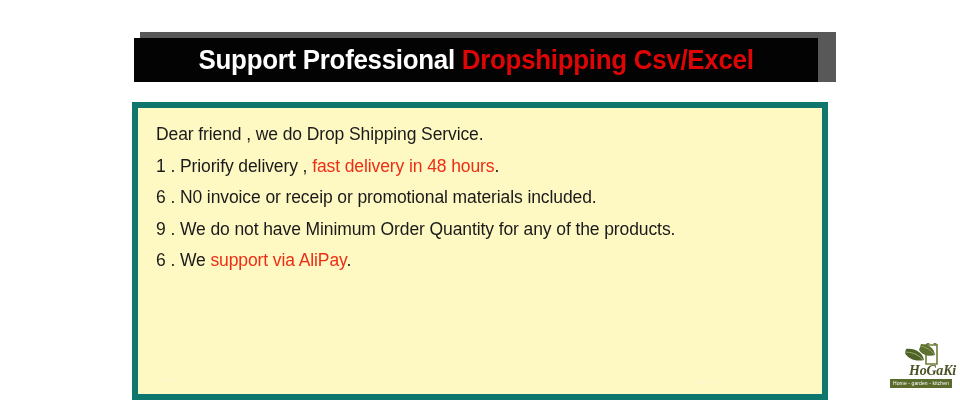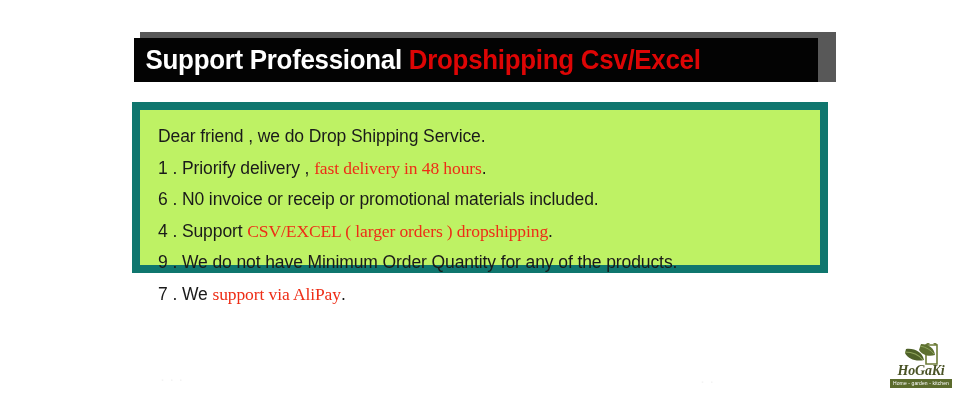--- a/index.html
+++ b/index.html
@@ -33,61 +33,61 @@
   }
   #banner {
     position: absolute;
     left: 0px;
     top: 6px;
     width: 684px;
     height: 44px;
     background: #030303;
     display: flex;
     align-items: center;
-    justify-content: flex-start;
+    justify-content: center;
     overflow: hidden;
   }
   #banner-title {
     font-family: "Liberation Sans", sans-serif;
     font-weight: bold;
     font-size: 27px;
     line-height: 1;
     letter-spacing: -0.3px;
     white-space: nowrap;
     transform: scaleX(0.96);
   }
   .t-white { color: #ffffff; }
   .t-banner-red { color: #dd0505; }
 
   
   #content-box {
     position: absolute;
     left: 132px;
     top: 102px;
     width: 696px;
-    height: 171px;
+    height: 298px;
     box-sizing: border-box;
-    border: 8px solid #0f766e;
-    background: #bef264;
+    border: 6px solid #0f766e;
+    background: #fef9c3;
   }
   #content-list {
     position: absolute;
     left: 18px;
     top: 11px;
     right: 8px;
   }
   .line {
     font-family: "Liberation Sans", sans-serif;
     font-size: 17.5px;
     line-height: 31.5px;
     color: #1a1a1a;
     white-space: nowrap;
     letter-spacing: -0.1px;
   }
-  .seg-red { color: #ee2d16; font-family: Liberation Serif, serif; }
+  .seg-red { color: #ee2d16; }
   .seg-black { color: #1a1a1a; }
 
   
   #logo {
     position: absolute;
     left: 886px;
     top: 343px;
     width: 70px;
     height: 50px;
   }
@@ -96,21 +96,21 @@
     left: 10px;
     top: 0px;
     width: 48px;
     height: 23px;
   }
   #logo-word {
     position: absolute;
     left: 0px;
     top: 21px;
     width: 70px;
-    text-align: center;
+    text-align: right;
     font-family: "Liberation Serif", serif;
     font-weight: bold;
     font-style: italic;
     font-size: 14px;
     line-height: 14px;
     color: #4a5326;
     letter-spacing: -0.2px;
   }
   #logo-tagline {
     position: absolute;
@@ -146,23 +146,22 @@
   <div id="banner">
     <div id="banner-title"><span class="t-white">Support Professional </span><span class="t-banner-red">Dropshipping Csv/Excel</span></div>
   </div>
 </div>
 
 <div id="content-box">
   <div id="content-list">
       <div class="line"><span class="seg-black">Dear friend , we do Drop Shipping Service.</span></div>
       <div class="line"><span class="seg-black">1 . Priorify delivery , </span><span class="seg-red">fast delivery in 48 hours</span><span class="seg-black">.</span></div>
       <div class="line"><span class="seg-black">6 . N0 invoice or receip or promotional materials included.</span></div>
-      <div class="line"><span class="seg-black">4 . Support </span><span class="seg-red">CSV/EXCEL ( larger orders ) dropshipping</span><span class="seg-black">.</span></div>
       <div class="line"><span class="seg-black">9 . We do not have Minimum Order Quantity for any of the products.</span></div>
-      <div class="line"><span class="seg-black">7 . We </span><span class="seg-red">support via AliPay</span><span class="seg-black">.</span></div>
+      <div class="line"><span class="seg-black">6 . We </span><span class="seg-red">support via AliPay</span><span class="seg-black">.</span></div>
     </div>
 </div>
 
 <div id="logo">
   <div id="logo-mark">
     <svg width="48" height="23" viewBox="0 0 48 23" xmlns="http://www.w3.org/2000/svg">
       <path d="M30 2 L41 2 L41 21 L30 21 Z M30 2 L35.5 -2 L41 2" fill="#ffffff" stroke="#6d7c39" stroke-width="1.6"></path>
       <path d="M25 1 C33 1 38 5 39 12 C33 14 26 12 23 7 Z" fill="#5d7030"></path>
       <path d="M10 6 C19 5 26 9 28 17 C20 19 12 16 9 10 Z" fill="#4e6128"></path>
       <path d="M9 9 C16 9 23 12 27 17" stroke="#8fa45c" stroke-width="1.1" fill="none"></path>

